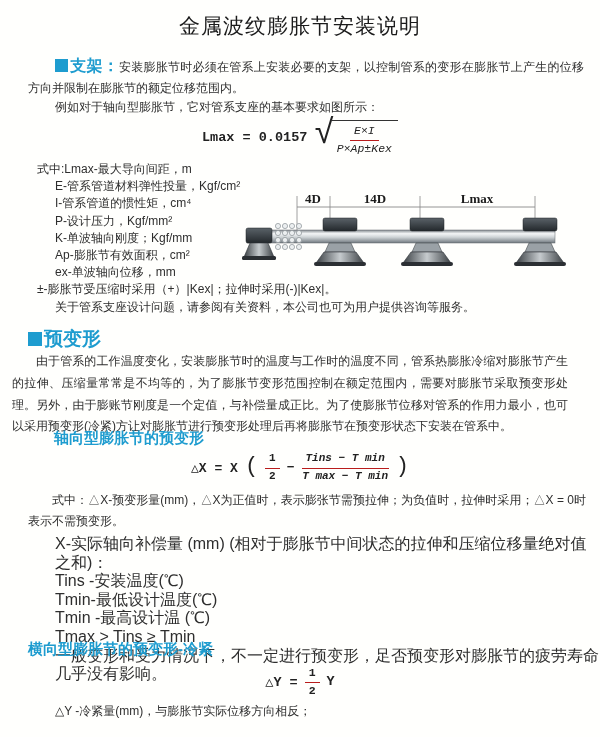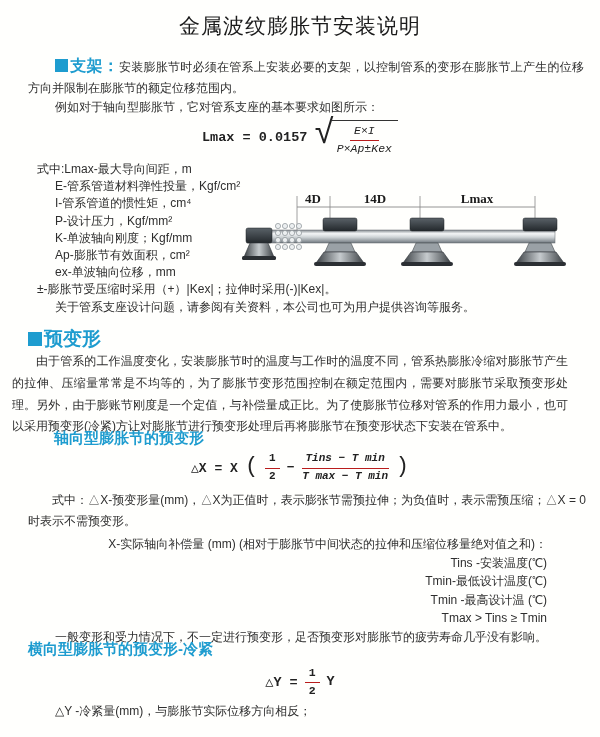--- a/index.html
+++ b/index.html
@@ -39,21 +39,21 @@
   .diagram { top:188px; left:242px; }
 
   .h2 { top:326px; left:28px; font-size:19px;font-family:Liberation Serif, serif; }
   .h2 .sq { width:14px; height:14px; }
   .p2 { top:351px; left:12px; width:556px; font-size:12px; line-height:21.8px; text-indent:2em; text-align:justify; }
   .h3 { top:429px; left:54px; font-size:15px; }
   .fm2 { top:452px; font-size:13px; }
   .paren { font-size:22px; font-weight:400; line-height:22px; transform:translateY(-1px); }
   .fm2 .fr { font-size:11px; }
   .p3 { top:490px; left:28px; width:558px; font-size:12px; line-height:21px; text-indent:2em; text-align:justify; }
-  .vars2 { top:535px; left:28px; font-size:12px; line-height:18.6px;text-align:right; }
+  .vars2 { top:535px; left:28px; font-size:16px; line-height:18.6px; }
   .vars2 div { padding-left:27px; }
   .h4 { top:640px; left:28px; font-size:15px; }
   .fm3 { top:666px; font-size:13.5px; }
   .p4 { top:703px; left:55px; font-size:12px; }
 </style>
 </head>
 <body>
 
 <div class="abs title">金属波纹膨胀节安装说明</div>
 
@@ -179,21 +179,21 @@
     <span class="d">2</span>
   </span>
   <span>−</span>
   <span class="fr ital">
     <span class="n">Tins − T min</span>
     <span class="d">T max − T min</span>
   </span>
   <span class="paren">)</span>
 </div>
 
-<p class="abs p3">式中：△X-预变形量(mm)，△X为正值时，表示膨张节需预拉伸；为负值时，表示需预压缩；△X = 0时表示不需预变形。</p>
+<p class="abs p3">式中：△X-预变形量(mm)，△X为正值时，表示膨张节需预拉伸；为负值时，拉伸时采用；△X = 0时表示不需预变形。</p>
 
 <div class="abs vars2">
   <div>X-实际轴向补偿量 (mm) (相对于膨胀节中间状态的拉伸和压缩位移量绝对值之和)：</div>
   <div>Tins -安装温度(℃)</div>
   <div>Tmin-最低设计温度(℃)</div>
   <div>Tmin -最高设计温 (℃)</div>
   <div>Tmax &gt; Tins ≥ Tmin</div>
   <div>一般变形和受力情况下，不一定进行预变形，足否预变形对膨胀节的疲劳寿命几乎没有影响。</div>
 </div>
 

